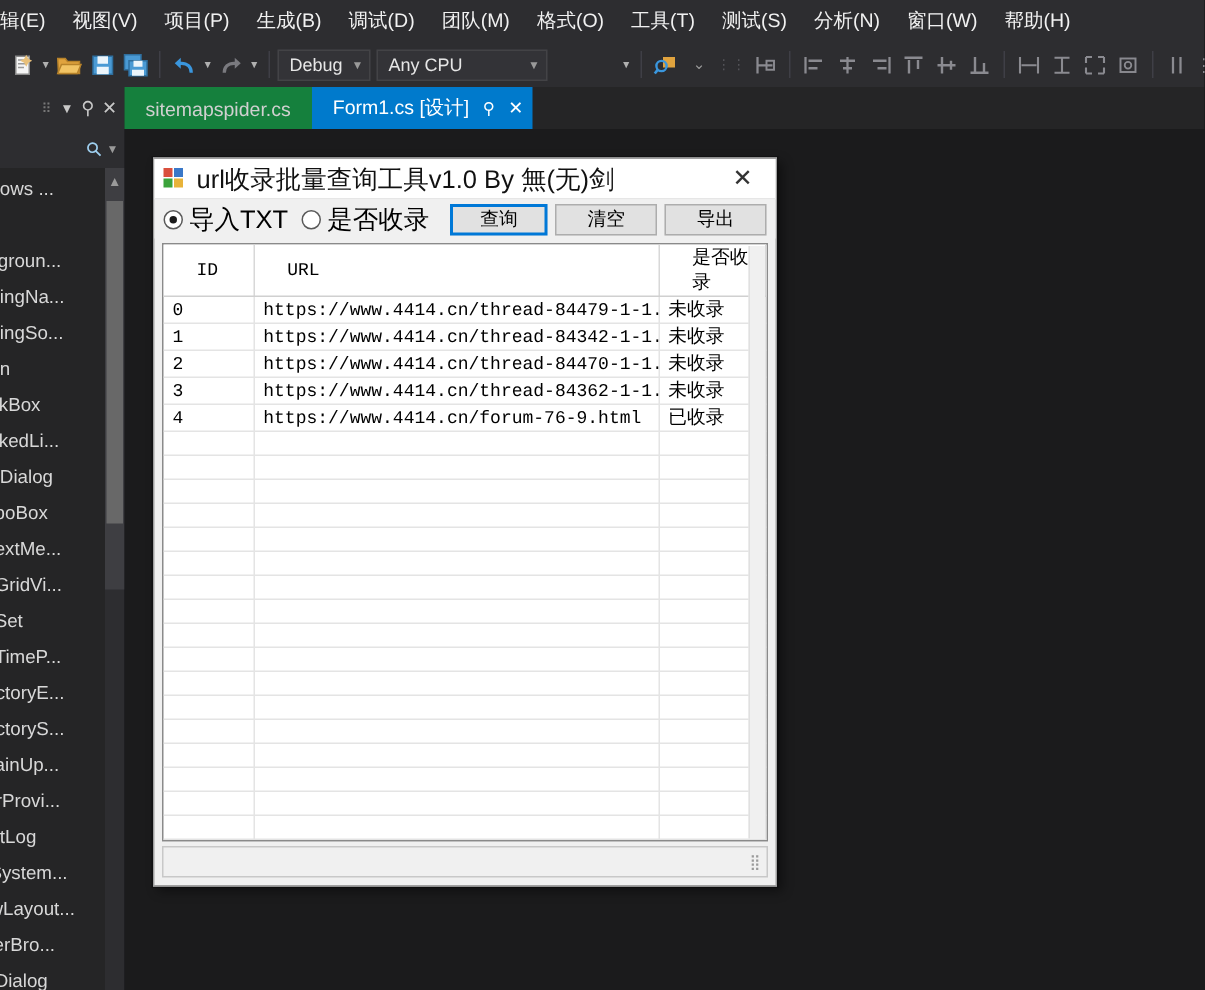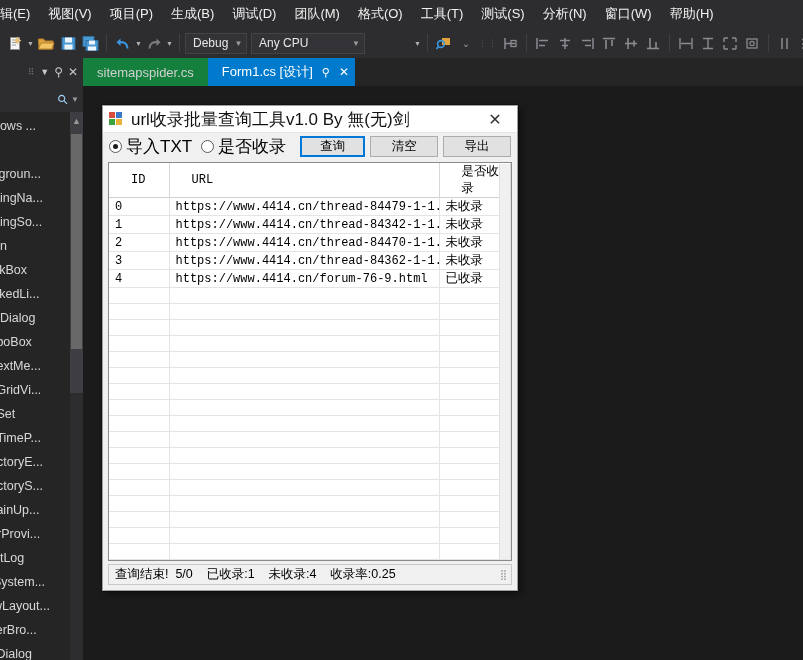--- a/index.html
+++ b/index.html
@@ -567,18 +567,17 @@
               <td>&nbsp;</td>
               <td>&nbsp;</td>
               <td>&nbsp;</td>
             </tr>
           </tbody>
       </table>
       <div class="grid-vscroll"></div>
     </div>
 
     <div class="dlg-status">
-      <span class="txt">查询结束!  5/0    已收录:1    未收录:4    收录率:0.25</span>
       <span class="grip">⣿</span>
     </div>
   </div>
 
 </div>
 
 </body></html>

